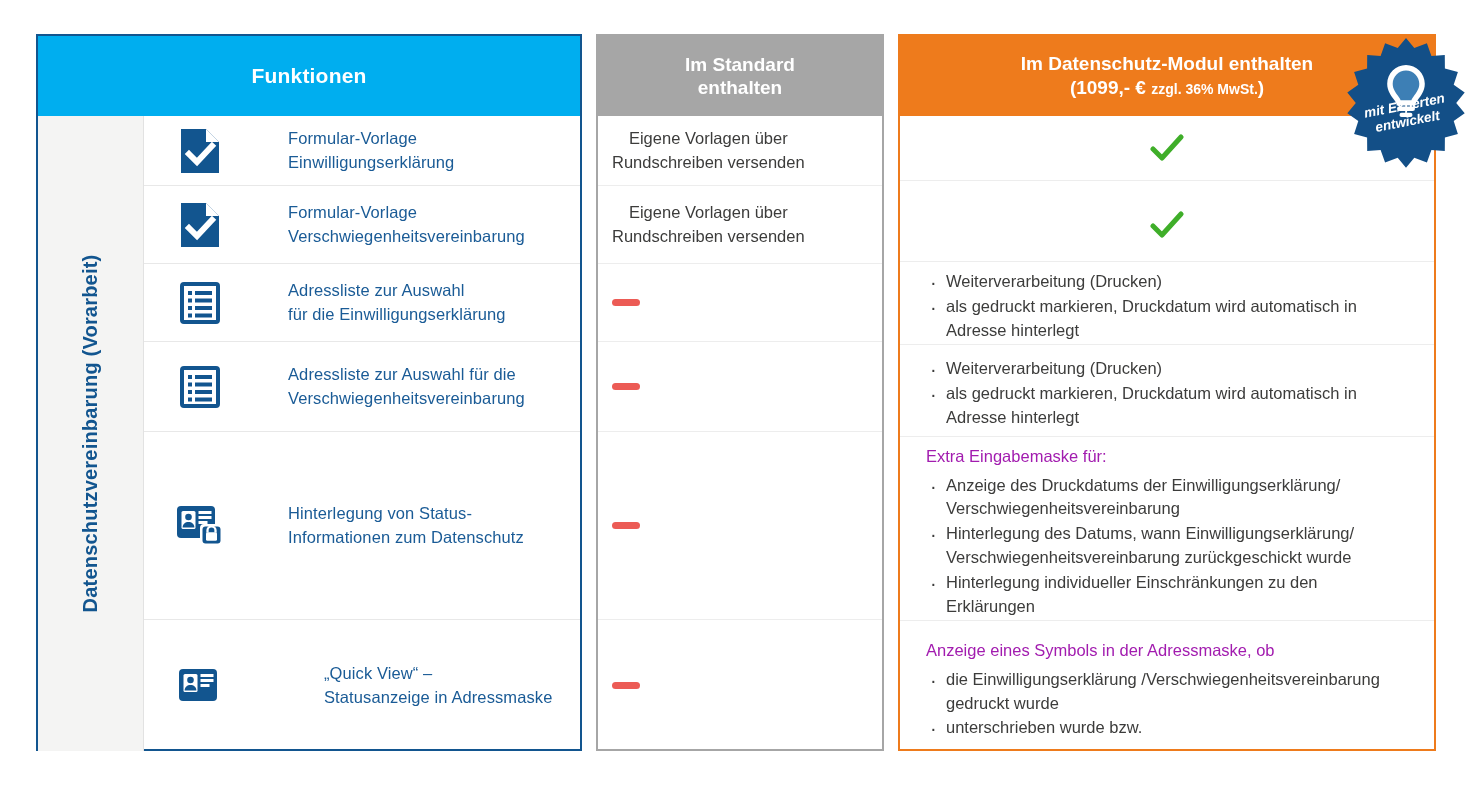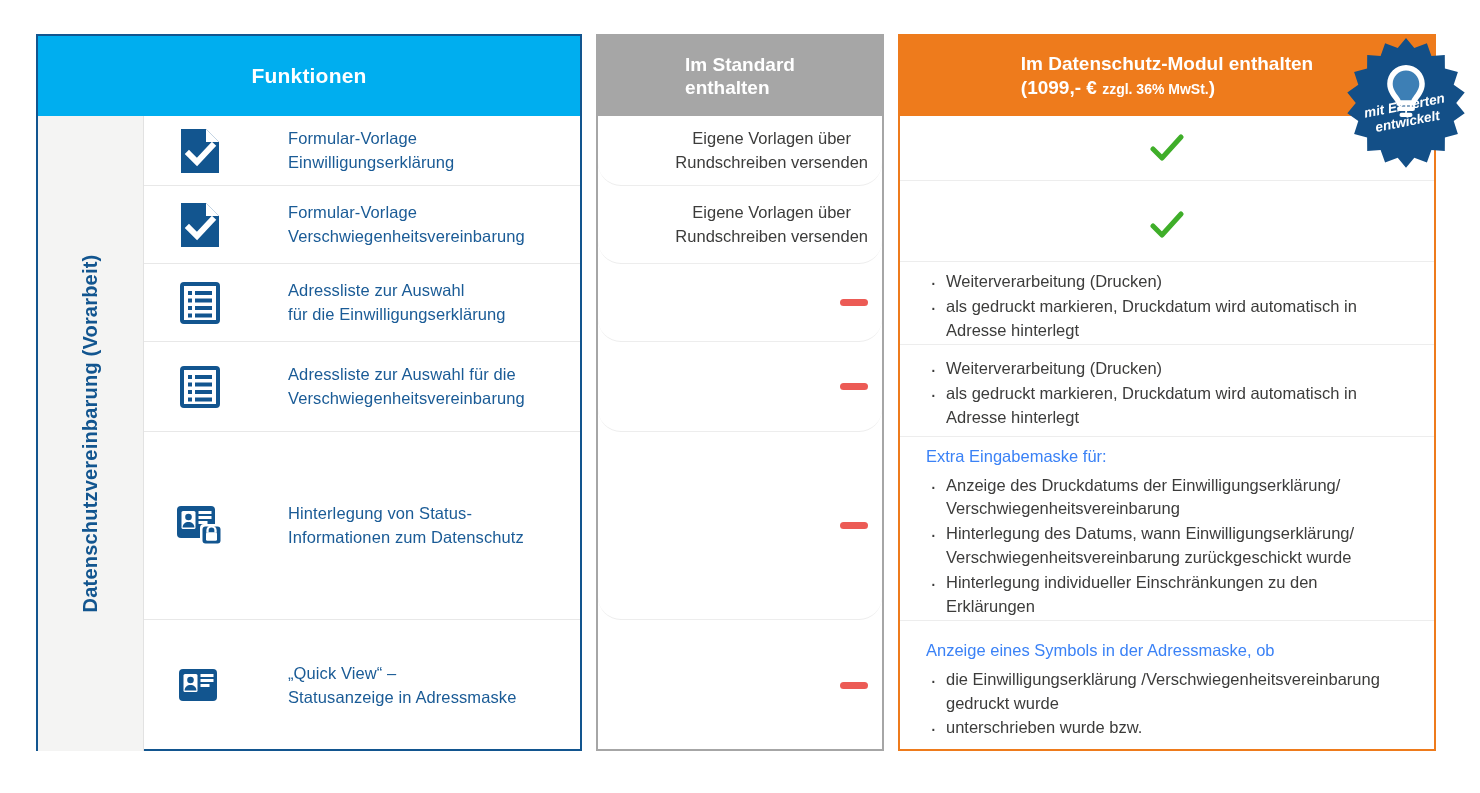--- a/index.html
+++ b/index.html
@@ -21,21 +21,21 @@
     border:2px solid #A6A6A6;box-sizing:border-box;background:#ffffff;
   }
   .col-mod{
     position:absolute;left:898px;top:34px;width:538px;height:717px;
     border:2px solid #EE7B1C;box-sizing:border-box;background:#ffffff;
   }
 
   
   .hdr{
     display:flex;align-items:center;justify-content:center;
-    color:#ffffff;font-weight:bold;
+    text-align:center;color:#ffffff;font-weight:bold;
     box-sizing:border-box;
   }
   .hdr-func{height:80px;background:#00AEEF;font-size:21px;letter-spacing:.2px;}
   .hdr-std{height:80px;background:#A6A6A6;font-size:19px;line-height:1.22;}
   .hdr-mod{height:80px;background:#EE7B1C;font-size:19px;line-height:1.24;}
   .hdr-mod .price{font-size:19px;}
   .hdr-mod .price .small{font-size:14px;}
 
   
   .func-body{display:flex;height:635px;}
@@ -48,49 +48,49 @@
   .vlabel{
     transform:rotate(-90deg);white-space:nowrap;
     color:#12558F;font-weight:bold;font-size:20px;letter-spacing:.2px;
   }
   .func-rows{flex:1;display:flex;flex-direction:column;}
   .frow{
     display:flex;align-items:center;
     border-bottom:1px solid #E8E8E8;box-sizing:border-box;
     padding-left:8px;
   }
-  .frow:last-child{border-bottom:none;}
+  .frow:last-child{border-bottom:none;gap:36px;}
   .ficon{flex:0 0 96px;display:flex;align-items:center;justify-content:center;}
   .ftext{
     color:#1A5B96;font-size:16.5px;line-height:1.45;letter-spacing:.1px;margin-left:40px;
   }
 
   
   .std-rows{display:flex;flex-direction:column;height:635px;}
   .srow{
-    display:flex;align-items:center;justify-content:flex-end;text-align:center;
-    border-bottom:1px solid #EDEDED;box-sizing:border-box;padding:4px 14px;border-radius:23px;
+    display:flex;align-items:center;justify-content:flex-start;text-align:center;
+    border-bottom:1px solid #EDEDED;box-sizing:border-box;padding:4px 14px;
   }
   .srow:last-child{border-bottom:none;}
   .stext{color:#3C3C3B;font-size:16.5px;line-height:1.42;}
   .dash{
     display:block;width:28px;height:7px;border-radius:4px;background:#EC5B55;
   }
 
   
   .mod-rows{display:flex;flex-direction:column;height:635px;gap:8px;}
   .mrow{
     display:flex;flex-direction:column;justify-content:center;
     border-bottom:1px solid #EDEDED;box-sizing:border-box;
     padding:0 26px 0 26px;
   }
   .mrow:last-child{border-bottom:none;}
   .mrow.center{align-items:center;justify-content:center;}
   .intro{
-    color:#3b82f6;font-size:16.5px;line-height:1.45;margin-bottom:5px;
+    color:#a21caf;font-size:16.5px;line-height:1.45;margin-bottom:5px;
   }
   .blist{list-style:none;margin:0;padding:0;}
   .blist li{
     position:relative;padding-left:20px;
     color:#3C3C3B;font-size:16.5px;line-height:1.45;margin-bottom:1px;
   }
   .blist li::before{
     content:"\00B7";position:absolute;left:4px;top:-2px;
     color:#3C3C3B;font-size:20px;line-height:1.45;
   }

